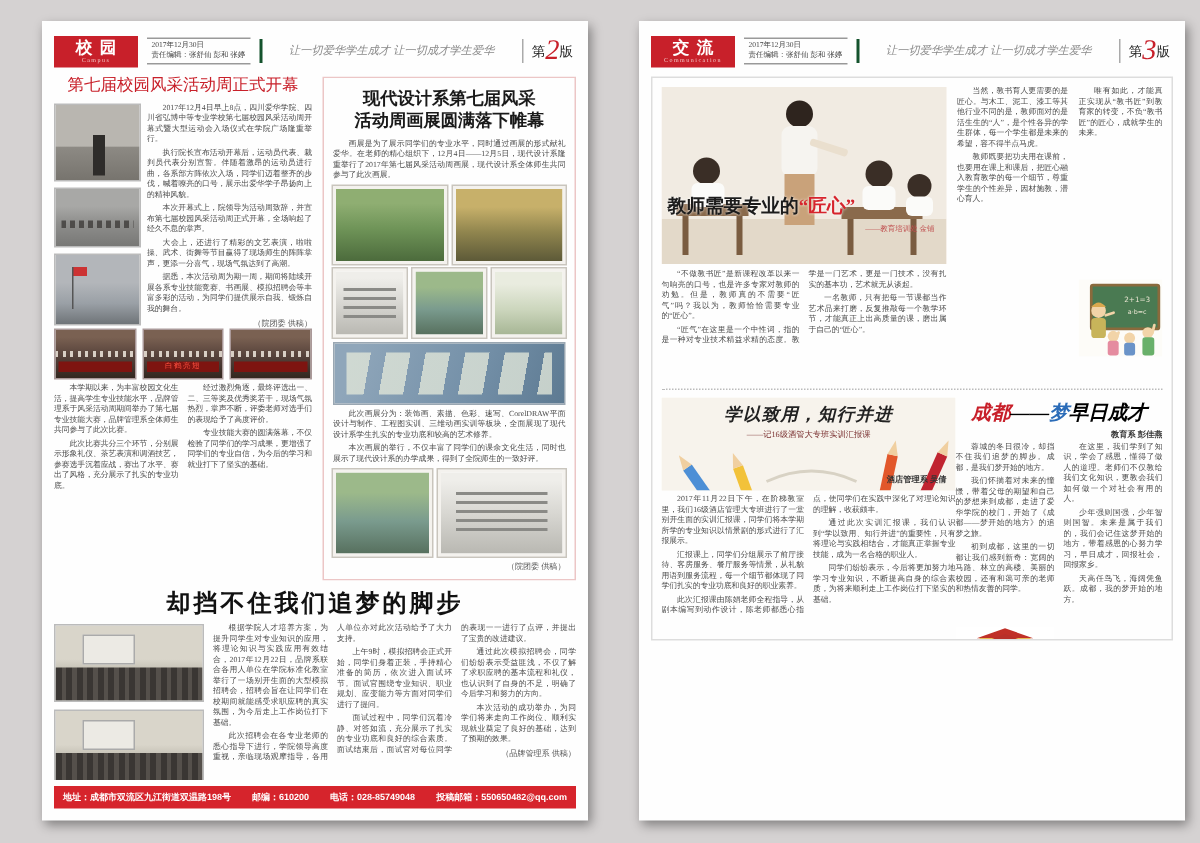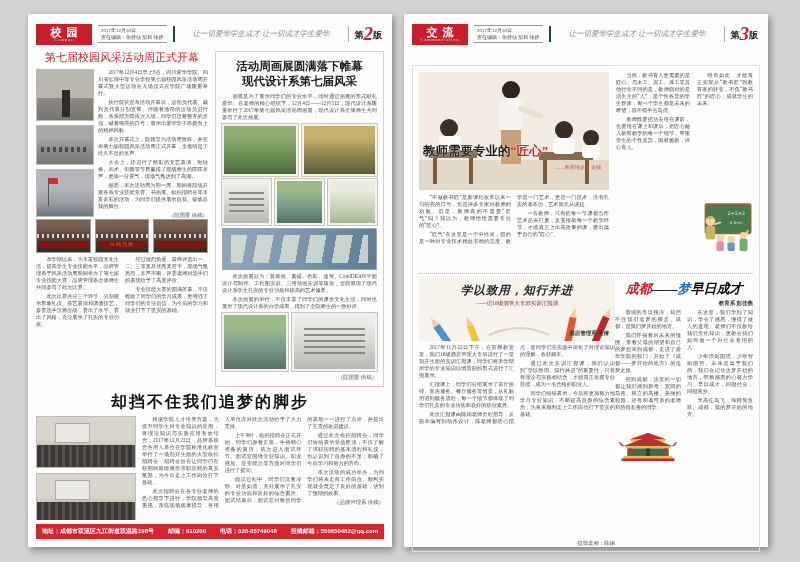--- a/index.html
+++ b/index.html
@@ -1,34 +1,34 @@
 <!DOCTYPE html>
 <html><head>
 <meta charset="utf-8">
 <style>
   html,body{margin:0;padding:0;width:800px;height:562px;overflow:hidden;background:#d5d2d2;
     font-family:"Liberation Serif","DejaVu Serif",serif;}
   .spread{position:relative;width:800px;height:562px;}
   .page{position:absolute;top:14px;width:364px;height:533px;background:#fefefe;
     box-shadow:2px 3px 7px rgba(0,0,0,.4);box-sizing:border-box;padding:8px;}
   #page-left{left:28px;}
-  #page-right{left:404px;}
+  #page-right{left:426px;}
 
   
   .masthead{display:flex;align-items:center;height:24px;gap:6px;}
   .section-box{background:#c8202a;color:#fff;width:56px;height:21px;text-align:center;
     display:flex;flex-direction:column;justify-content:center;line-height:1;}
   .section-box .cn{font-size:11px;font-weight:bold;letter-spacing:5px;padding-left:5px;}
   .section-box .en{font-size:4px;letter-spacing:1px;color:#f3c9c9;}
   .pub-info{font-size:5px;color:#444;line-height:7px;white-space:nowrap;
     border-top:1px solid #999;border-bottom:1px solid #999;padding:1px 3px;}
   .slogan{flex:1;text-align:center;font-size:7.5px;color:#8a8a8a;font-style:italic;
     white-space:nowrap;overflow:hidden;border-left:2px solid #14532d;border-right:1px solid #aaa;
     padding:3px 2px;}
-  .page-no{font-size:9px;color:#222;font-weight:bold;white-space:nowrap;padding-right:2px;}
+  .page-no{font-size:9px;color:#222;font-weight:normal;white-space:nowrap;padding-right:2px;}
   .page-no .num{color:#c8202a;font-size:19px;font-style:italic;vertical-align:-2px;}
 
   
   .body-text p{margin:0 0 2px 0;font-size:5.2px;line-height:7px;color:#4a4a4a;
     text-align:justify;text-indent:2em;}
   .attribution{font-size:5.4px;color:#555;text-align:right;margin-top:2px;}
   .headline-red{color:#c8202a;font-weight:normal;text-align:center;line-height:1.25;}
 
   
   .l-cols{display:flex;gap:7px;margin-top:5px;height:336px;overflow:hidden;}
@@ -91,21 +91,21 @@
     background:linear-gradient(#d9d5ca 45%,#c4c0b4 60%,#8e8a80);}
   .classroom:before{content:"";position:absolute;left:0;bottom:0;width:100%;height:45%;
     background:repeating-linear-gradient(90deg,#3a3633 0 4px,#55504b 4px 7px);}
   .classroom:after{content:"";position:absolute;left:18%;top:12%;width:34%;height:36%;background:#eceae4;border:1px solid #aaa;}
   .a4-text{flex:1;column-count:3;column-gap:6px;}
   .l-footer{position:absolute;left:8px;right:8px;bottom:8px;height:15px;background:#d6242c;
     color:#fff;font-size:6px;font-weight:bold;display:flex;align-items:center;
     justify-content:space-between;padding:0 6px;font-family:"Liberation Sans",sans-serif;}
 
   
-  .r-content{border:1px solid #ddd;margin-top:19px;height:487px;box-sizing:border-box;
+  .r-content{border:1px solid #ddd;margin-top:5px;height:376px;box-sizing:border-box;
     padding:6px;overflow:hidden;}
   .r-top{display:flex;gap:7px;height:196px;overflow:hidden;}
   .r-photo-block{width:190px;flex:none;display:flex;flex-direction:column;}
   .t-photo{height:118px;position:relative;overflow:hidden;background:#f1ece3;flex:none;}
   .t-title{position:absolute;left:4px;bottom:30px;font-size:12.5px;font-weight:bold;color:#1c1c1c;
     text-shadow:0 0 2px #fff;white-space:nowrap;}
   .t-title .em{color:#d6242c;}
   .t-sub{position:absolute;right:8px;bottom:20px;font-size:5px;color:#c05050;}
   .r-top-text{margin-top:4px;column-count:2;column-gap:6px;flex:1;overflow:hidden;}
   .rcol2{width:74px;flex:none;overflow:hidden;}
@@ -186,22 +186,22 @@
           <p>本学期以来，为丰富校园文化生活，提高学生专业技能水平，品牌管理系于风采活动周期间举办了第七届专业技能大赛，品牌管理系全体师生共同参与了此次比赛。</p>
           <p>此次比赛共分三个环节，分别展示形象礼仪、茶艺表演和调酒技艺，参赛选手沉着应战，赛出了水平、赛出了风格，充分展示了扎实的专业功底。</p>
           <p>经过激烈角逐，最终评选出一、二、三等奖及优秀奖若干，现场气氛热烈，掌声不断，评委老师对选手们的表现给予了高度评价。</p>
           <p>专业技能大赛的圆满落幕，不仅检验了同学们的学习成果，更增强了同学们的专业自信，为今后的学习和就业打下了坚实的基础。</p>
 
         </div>
       </div>
 
       <div class="colB">
         <div class="a3-title">
+          <div>现代设计系第七届风采</div>
           <div>活动周画展圆满落下帷幕</div>
-          <div>现代设计系第七届风采</div>
         </div>
         <div class="body-text">
           <p>画展是为了展示同学们的专业水平，同时通过画展的形式献礼爱华。在老师的精心组织下，12月4日——12月5日，现代设计系隆重举行了2017年第七届风采活动周画展，现代设计系全体师生共同参与了此次画展。</p>
         </div>
         <div class="paint-row" style="height:52px">
           <div class="painting pt-green"></div>
           <div class="painting pt-autumn"></div>
         </div>
         <div class="paint-row" style="height:46px">
           <div class="painting pt-ink"></div>

